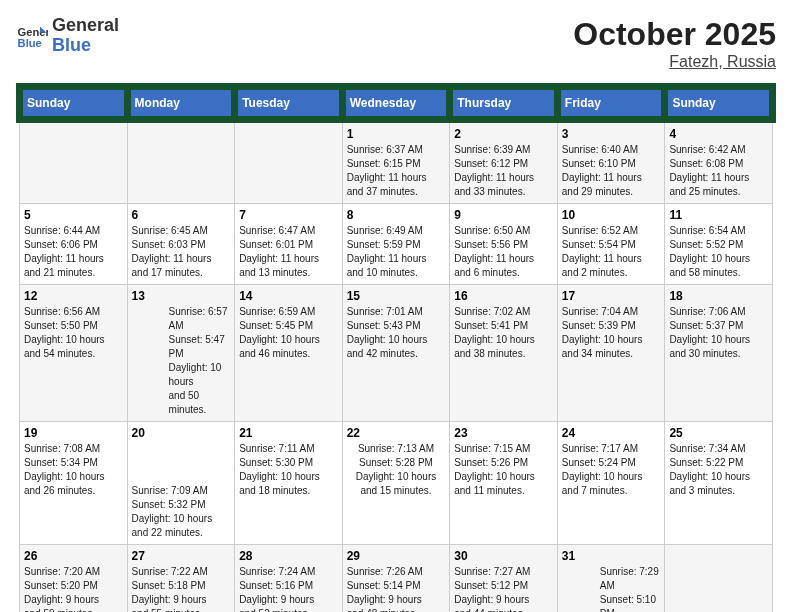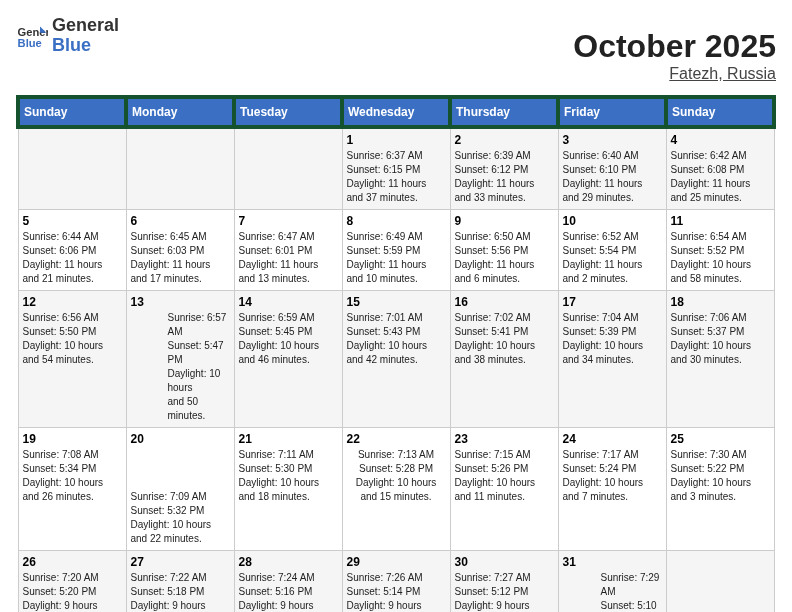--- a/index.html
+++ b/index.html
@@ -29,21 +29,20 @@
       line-height: 1.1;
     }
     .logo-text span:first-child { color: #333; }
     .logo-icon {
       width: 32px;
       height: 32px;
       margin-right: 4px;
     }
     .title-block {
       text-align: right;
-      margin-top: 12px;
     }
     .month-title {
       font-size: 32px;
       font-weight: bold;
       color: #222;
     }
     .subtitle {
       font-size: 16px;
       color: #444;
       text-decoration: underline;
@@ -53,21 +52,21 @@
       border-collapse: collapse;
       font-size: 11px;
     }
     thead tr th {
       background-color: #3a6fc4;
       color: #fff;
       padding: 6px 4px;
       text-align: left;
       font-size: 12px;
       font-weight: bold;
-      border: 4px solid #14532d;
+      border: 7px solid #14532d;
     }
     tbody tr td {
       border: 1px solid #ccc;
       vertical-align: top;
       padding: 4px;
       min-height: 80px;
       height: 80px;
       width: calc(100% / 7);
     }
     tbody tr:nth-child(odd) td {
@@ -298,21 +297,21 @@
         </td>
         <td>
           <span class="day-num">24</span>
           <div class="day-content" style="white-space: pre-line;">Sunrise: 7:17 AM
 Sunset: 5:24 PM
 Daylight: 10 hours
 and 7 minutes.</div>
         </td>
         <td>
           <span class="day-num">25</span>
-          <div class="day-content" style="white-space: pre-line;">Sunrise: 7:30 AM
+          <div class="day-content" style="white-space: pre-line;">Sunrise: 7:34 AM
 Sunset: 5:22 PM
 Daylight: 10 hours
 and 3 minutes.</div>
         </td>
       </tr>
       <tr>
         <td>
           <span class="day-num">26</span>
           <div class="day-content" style="white-space: pre-line;">Sunrise: 7:20 AM
 Sunset: 5:20 PM

